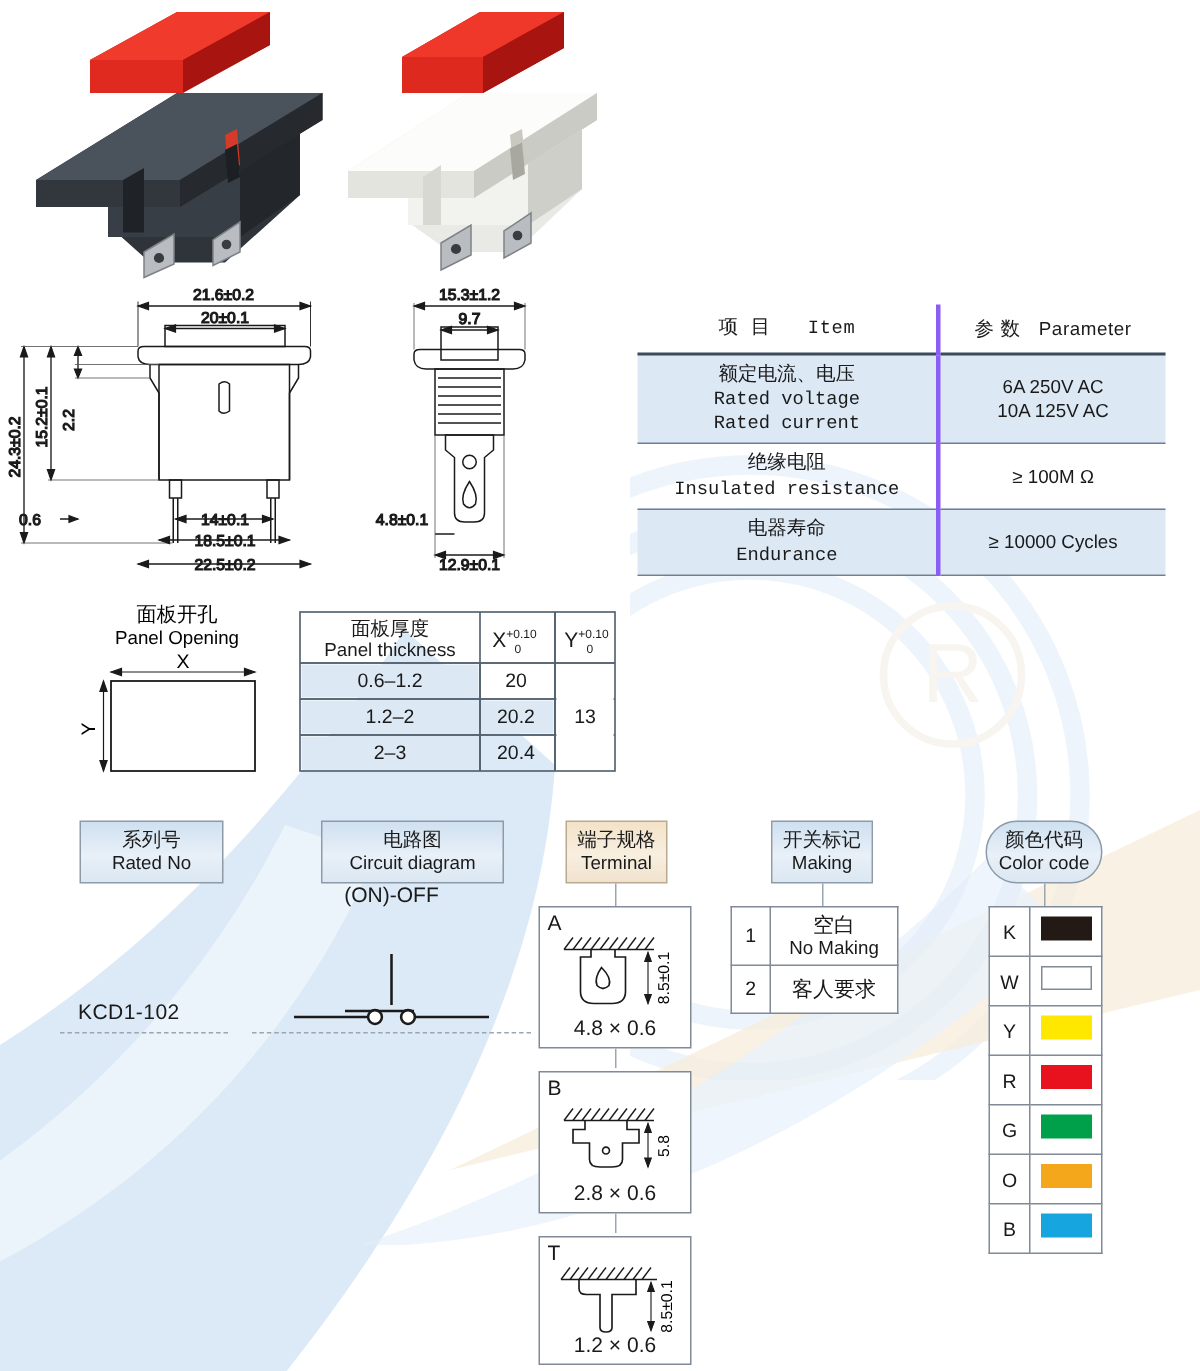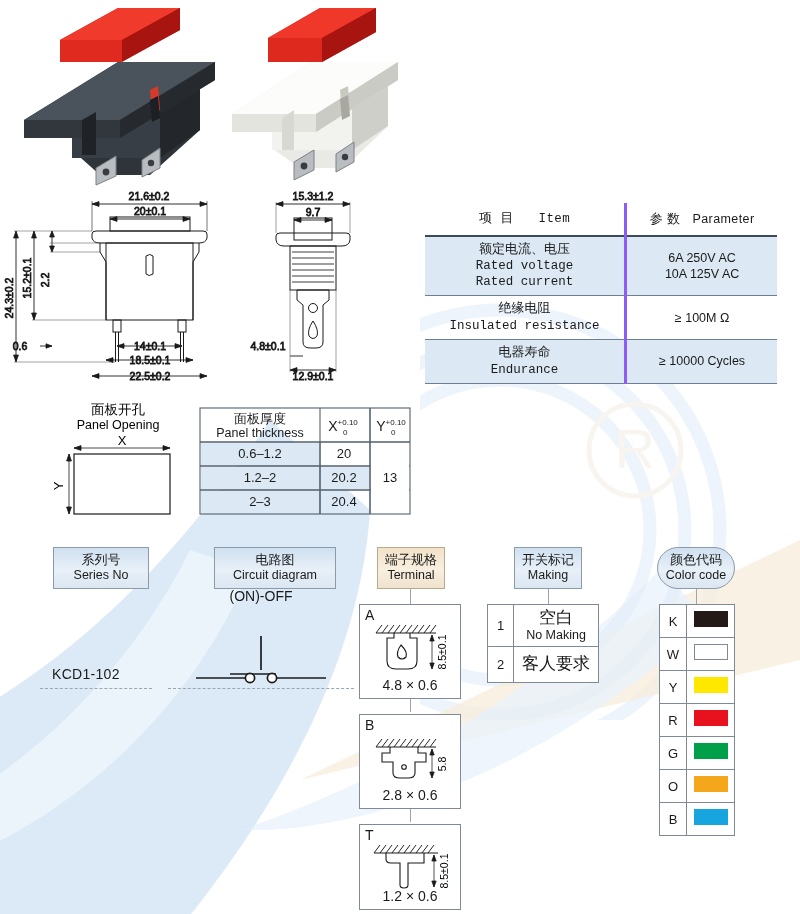--- a/index.html
+++ b/index.html
@@ -73,21 +73,21 @@
   }
   .tbox .lbl { position:absolute; left:5px; top:2px; font-size:14px; }
   .tbox .dim { position:absolute; left:0; right:0; bottom:5px; text-align:center; font-size:14px;margin-top:31px; }
 
   #making-tbl {
     position:absolute; left:487px; top:604px; width:112px;
     border-collapse:collapse; font-size:12.5px; z-index:3; background:#fff;
   }
   #making-tbl td { border:1px solid #7f8a96; text-align:center; padding:3px 2px; line-height:1.2; }
   #making-tbl td.num { width:26px; font-size:13px; }
-  #making-tbl .cn { font-size:17px; }
+  #making-tbl .cn { font-size:14px; }
 
   #color-tbl {
     position:absolute; left:659px; top:604px; width:76px;
     border-collapse:collapse; z-index:3; background:#fff;
   }
   #color-tbl td { border:1px solid #7f8a96; padding:0; height:33px; }
   #color-tbl td.code { width:27px; text-align:center; font-size:13px; }
   #color-tbl td.sw { text-align:center; }
   #color-tbl .chip { display:inline-block; width:34px; height:16px; }
 
@@ -377,21 +377,21 @@
       <div class="cn">电器寿命</div>
       <div class="en">Endurance</div>
     </td>
     <td>≥ 10000 Cycles</td>
   </tr>
 </tbody>
   </table>
 
 <div class="sec-hdr" id="h-series" style="left:53px; top:547px; width:96px;">
   <div>系列号</div>
-  <div class="en">Series No</div>
+  <div class="en">Rated No</div>
 </div>
 <div class="sec-hdr" id="h-circuit" style="left:204px; top:547px; width:122px;margin-left:10px;">
   <div>电路图</div>
   <div class="en">Circuit diagram</div>
 </div>
 <div class="sec-hdr tan" id="h-terminal" style="left:377px; top:547px; width:68px;">
   <div>端子规格</div>
   <div class="en">Terminal</div>
 </div>
 <div class="sec-hdr" id="h-making" style="left:514px; top:547px; width:68px;">

